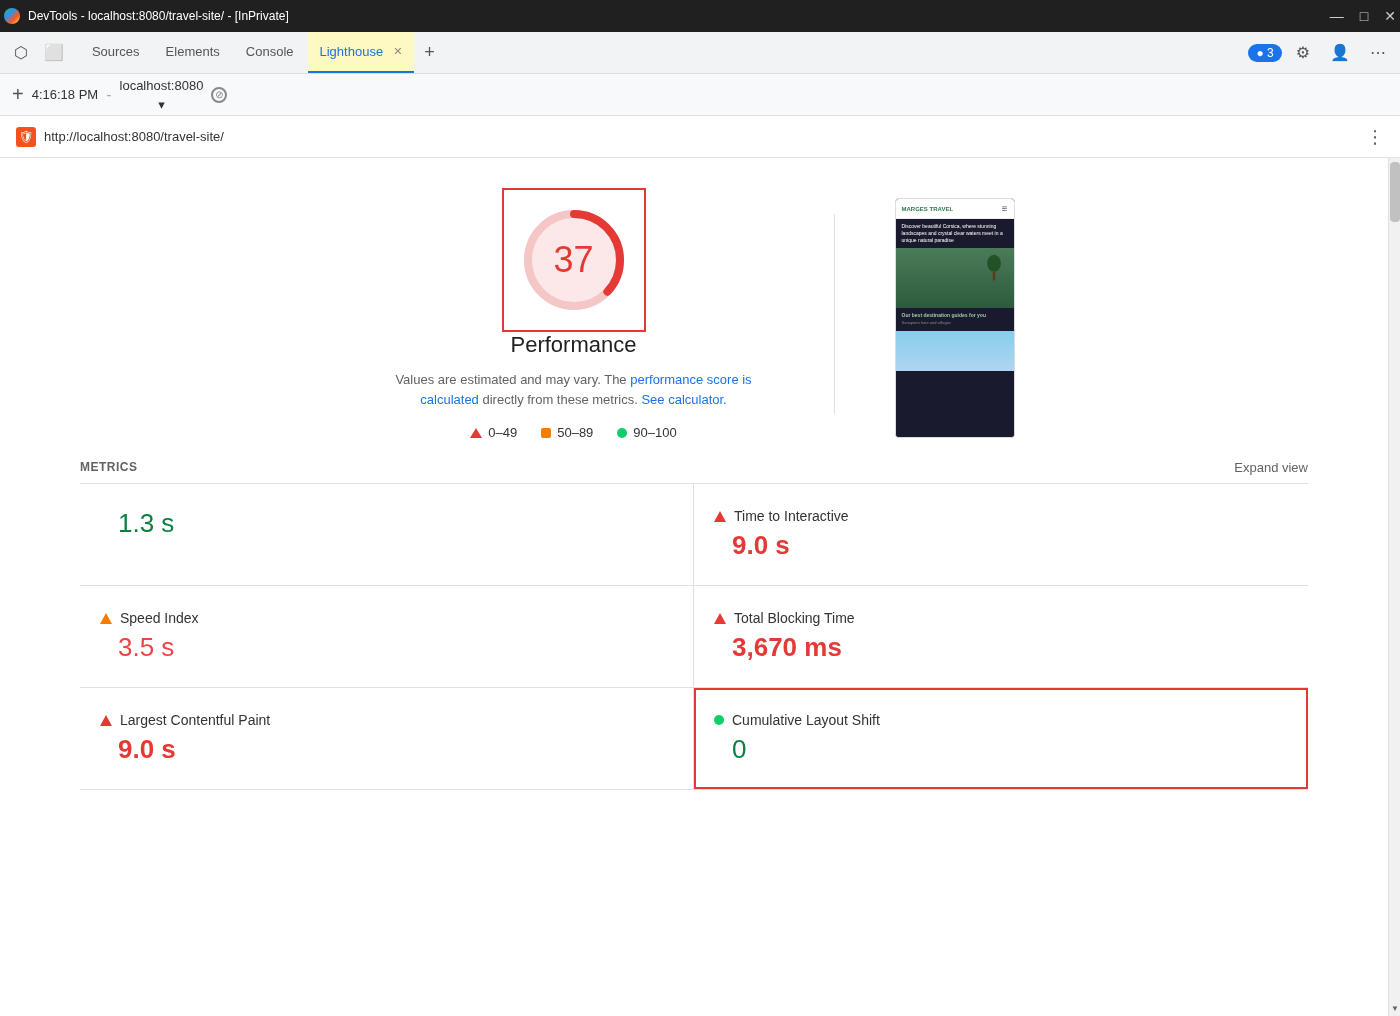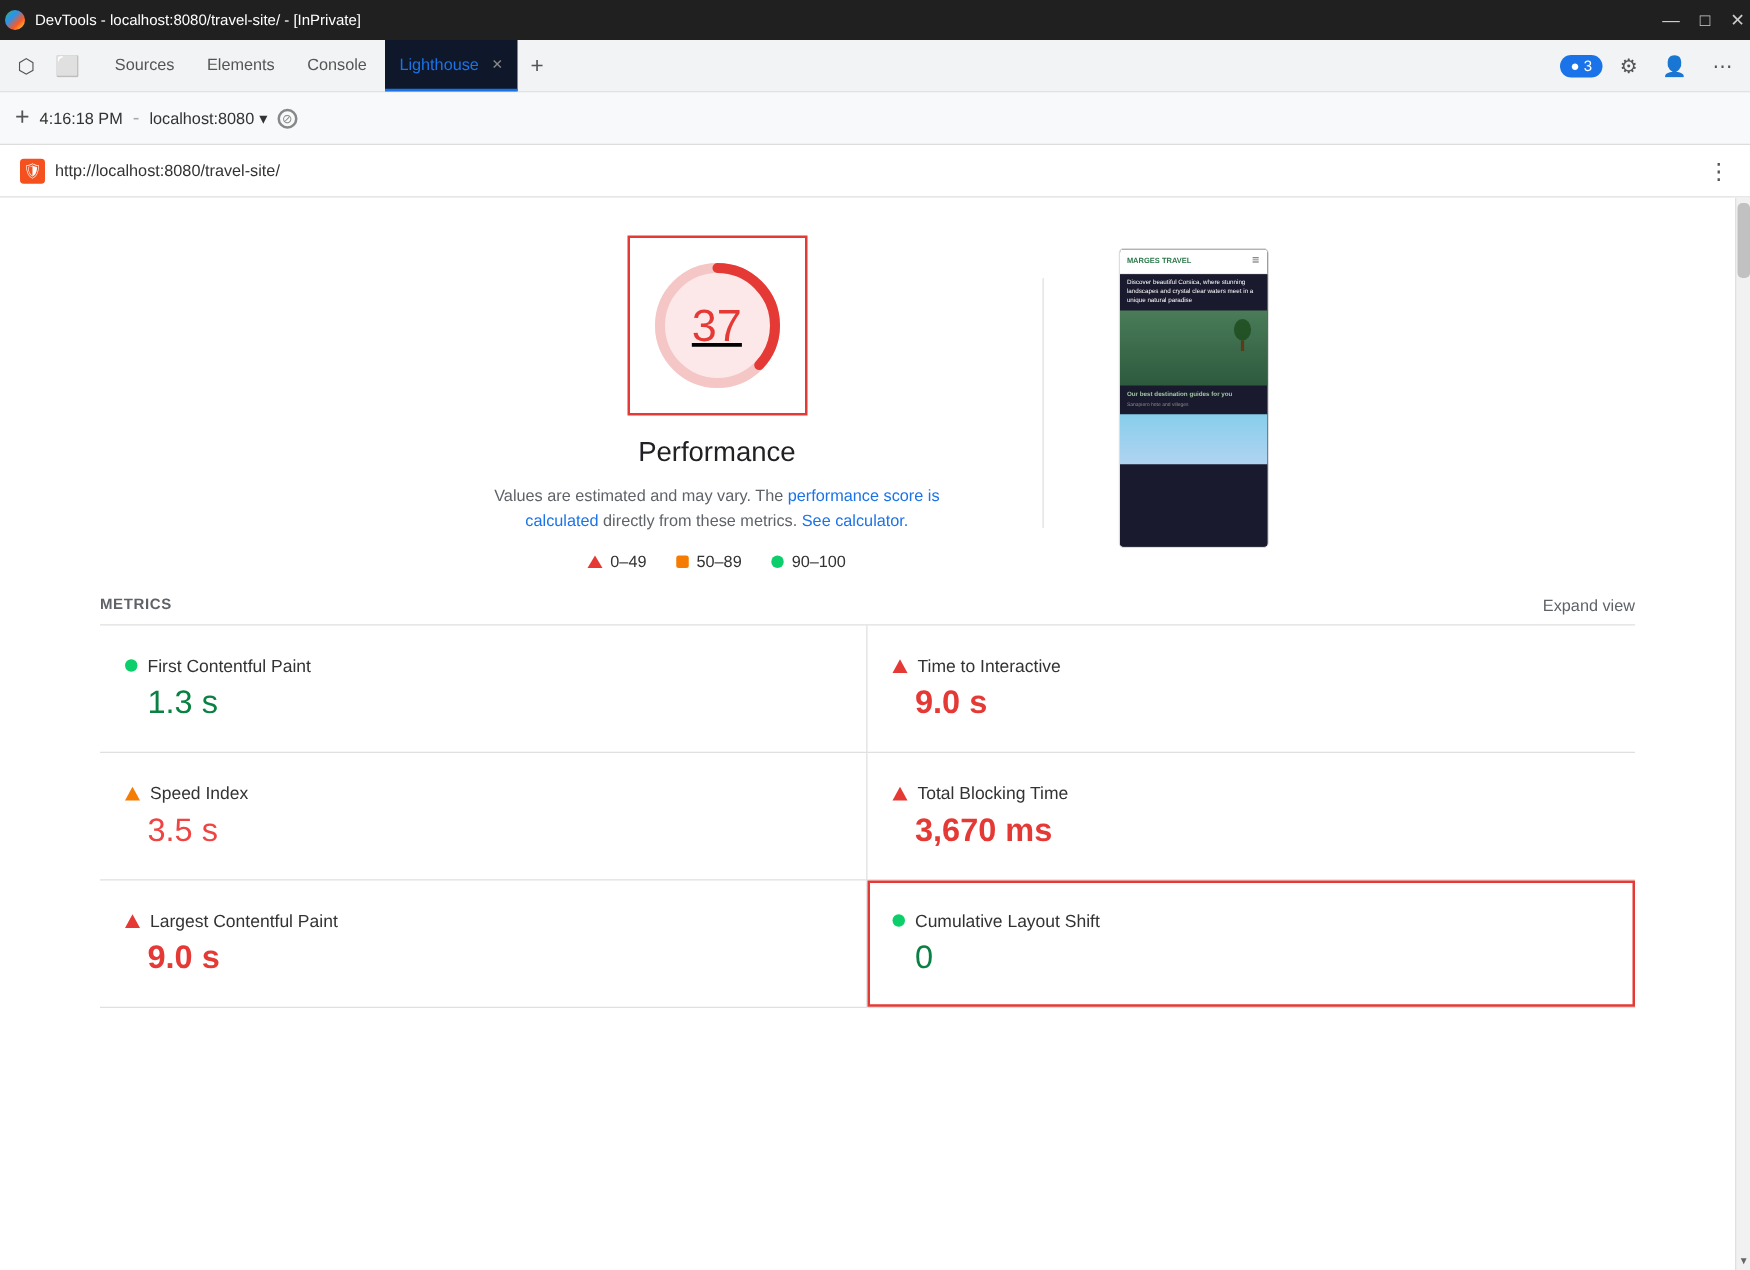--- a/index.html
+++ b/index.html
@@ -26,41 +26,41 @@
       height: 42px;
       display: flex;
       align-items: stretch;
       border-bottom: 1px solid #ddd;
       padding: 0 8px;
       gap: 2px;
     }
     .tab-bar-left { display: flex; align-items: center; gap: 4px; margin-right: 8px; }
     .tab-bar-icon-btn { background: none; border: none; cursor: pointer; padding: 4px 6px; border-radius: 4px; color: #555; font-size: 16px; }
     .tab { display: flex; align-items: center; gap: 6px; padding: 0 12px; cursor: pointer; font-size: 13px; color: #555; border-bottom: 2px solid transparent; height: 100%; }
-    .tab.active { color: #1a73e8; border-bottom: 2px solid #1a73e8; background: #0f172a; }
+    .tab.active { color: #1a73e8; border-bottom: 2px solid #1a73e8; background: #fef9c3; }
     .tab-close { font-size: 11px; color: #888; margin-left: 4px; }
     .tab-add { display: flex; align-items: center; padding: 0 8px; cursor: pointer; font-size: 18px; color: #555; }
     .tab-bar-right { margin-left: auto; display: flex; align-items: center; gap: 8px; }
     .badge-btn { background: #1a73e8; color: #fff; border: none; border-radius: 10px; padding: 2px 8px; font-size: 12px; cursor: pointer; }
     .icon-btn { background: none; border: none; cursor: pointer; font-size: 16px; color: #555; padding: 4px 6px; border-radius: 4px; }
 
     
     .address-bar {
       background: #f8f9fa;
       height: 42px;
       display: flex;
       align-items: center;
       padding: 0 12px;
       border-bottom: 1px solid #ddd;
       gap: 8px;
     }
     .address-add { font-size: 20px; color: #555; cursor: pointer; border: none; background: none; }
     .address-time { font-size: 13px; color: #333; }
     .address-separator { color: #aaa; }
-    .address-host { font-size: 13px; color: #333; display: flex; align-items: center; gap: 4px; }
+    .address-host { font-size: 13px; color: #333; display: flex; align-items: center; gap: 4px; flex-direction: column; }
     .address-block-icon { width: 16px; height: 16px; border: 2px solid #888; border-radius: 50%; display: flex; align-items: center; justify-content: center; font-size: 10px; color: #888; }
 
     
     .url-bar {
       background: #fff;
       height: 42px;
       display: flex;
       align-items: center;
       padding: 0 16px;
       border-bottom: 1px solid #e0e0e0;
@@ -110,23 +110,21 @@
     .scrollbar-arrow.bottom { bottom: 0; }
 
     .content-area {
       flex: 1;
       padding: 30px 80px;
       overflow-y: auto;
     }
     .score-gauge-wrapper {
       border: 2px solid #e53935;
       padding: 10px;
-      margin-bottom: 16px;
       position: relative;
-      text-decoration: underline;
     }
     .score-gauge {
       width: 120px;
       height: 120px;
       position: relative;
       display: flex;
       align-items: center;
       justify-content: center;
     }
     .score-gauge svg {
@@ -400,24 +398,20 @@
 
     <div class="metrics-section">
       <div class="metrics-header">
         <span class="metrics-label">METRICS</span>
         <span class="expand-view">Expand view</span>
       </div>
 
       <div class="metrics-grid">
 
         <div class="metric-cell">
-          <div class="metric-header">
-            <div class="metric-indicator-green"></div>
-            <span class="metric-name">First Contentful Paint</span>
-          </div>
           <div class="metric-value-green">1.3 s</div>
         </div>
 
         <div class="metric-cell">
           <div class="metric-header">
             <div class="metric-indicator-red"></div>
             <span class="metric-name">Time to Interactive</span>
           </div>
           <div class="metric-value-red">9.0 s</div>
         </div>

